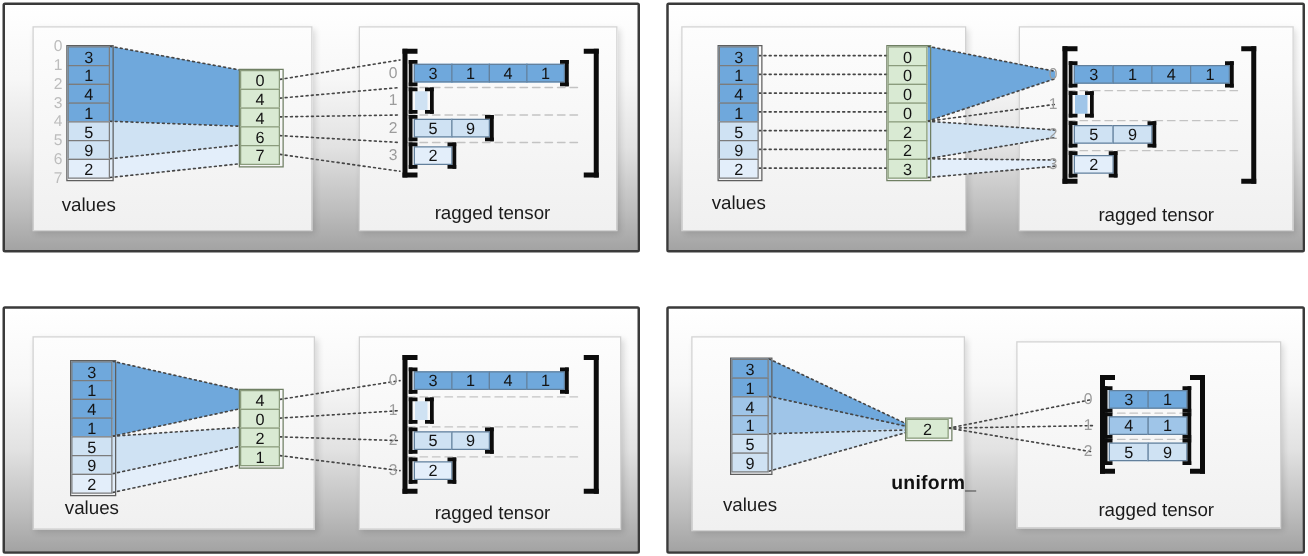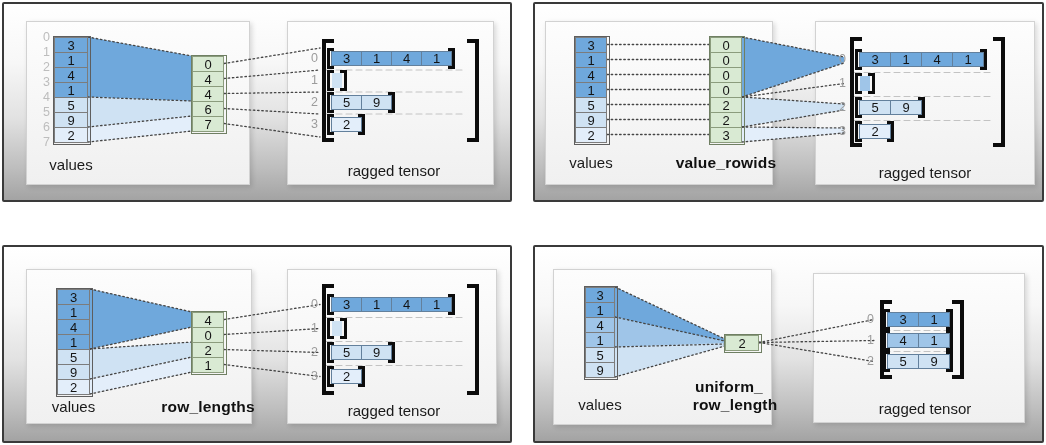--- a/index.html
+++ b/index.html
@@ -128,21 +128,20 @@
       <div class="cell" style="left: 40px; top: 123px; width: 32px; height: 16px; border: 1px solid rgb(124, 124, 124); background: rgb(227, 238, 250); line-height: 15px;">2</div>
       <div class="lab" style="left: 20px; top: 150px; width: 72px;">values</div>
       <div class="" style="left: 174px; top: 32px; width: 34px; height: 107px; border: 1px solid rgb(111, 127, 99); position: absolute;"></div>
       <div class="cell" style="left: 175px; top: 33px; width: 32px; height: 16px; border: 1px solid rgb(139, 156, 125); background: rgb(217, 234, 211); line-height: 15px;">0</div>
       <div class="cell" style="left: 175px; top: 48px; width: 32px; height: 16px; border: 1px solid rgb(139, 156, 125); background: rgb(217, 234, 211); line-height: 15px;">0</div>
       <div class="cell" style="left: 175px; top: 63px; width: 32px; height: 16px; border: 1px solid rgb(139, 156, 125); background: rgb(217, 234, 211); line-height: 15px;">0</div>
       <div class="cell" style="left: 175px; top: 78px; width: 32px; height: 16px; border: 1px solid rgb(139, 156, 125); background: rgb(217, 234, 211); line-height: 15px;">0</div>
       <div class="cell" style="left: 175px; top: 93px; width: 32px; height: 16px; border: 1px solid rgb(139, 156, 125); background: rgb(217, 234, 211); line-height: 15px;">2</div>
       <div class="cell" style="left: 175px; top: 108px; width: 32px; height: 16px; border: 1px solid rgb(139, 156, 125); background: rgb(217, 234, 211); line-height: 15px;">2</div>
       <div class="cell" style="left: 175px; top: 123px; width: 32px; height: 16px; border: 1px solid rgb(139, 156, 125); background: rgb(217, 234, 211); line-height: 15px;">3</div>
-      <div class="blab" style="left: 123px; top: 150px; width: 136px;">value_rowids</div>
       <div class="brk" style="left: 315px; top: 33px; width: 12px; height: 110px; border-style: solid; border-color: rgb(12, 12, 12); border-width: 4px 0px 4px 4px;"></div>
       <div class="brk" style="left: 458px; top: 33px; width: 12px; height: 110px; border-style: solid; border-color: rgb(12, 12, 12); border-width: 4px 4px 4px 0px;"></div>
       <div class="glab" style="left: 291px; top: 47.5px; width: 20px;">0</div>
       <div class="" style="left: 324px; top: 48px; width: 136px; height: 15px; position: absolute;"></div>
       <div class="cell" style="left: 324px; top: 48px; width: 32px; height: 15px; border: 1px solid rgb(99, 128, 156); background: rgb(111, 168, 220); line-height: 14px;">3</div>
       <div class="cell" style="left: 355px; top: 48px; width: 32px; height: 15px; border: 1px solid rgb(99, 128, 156); background: rgb(111, 168, 220); line-height: 14px;">1</div>
       <div class="cell" style="left: 386px; top: 48px; width: 32px; height: 15px; border: 1px solid rgb(99, 128, 156); background: rgb(111, 168, 220); line-height: 14px;">4</div>
       <div class="cell" style="left: 417px; top: 48px; width: 32px; height: 15px; border: 1px solid rgb(99, 128, 156); background: rgb(111, 168, 220); line-height: 14px;">1</div>
       <div class="brk" style="left: 320px; top: 45px; width: 7px; height: 21px; border-style: solid; border-color: rgb(12, 12, 12); border-width: 3px 0px 3px 3px;"></div>
       <div class="brk" style="left: 445px; top: 45px; width: 7px; height: 21px; border-style: solid; border-color: rgb(12, 12, 12); border-width: 3px 3px 3px 0px;"></div>
@@ -191,21 +190,20 @@
       <div class="cell" style="left: 53px; top: 87px; width: 33px; height: 16px; border: 1px solid rgb(124, 124, 124); background: rgb(111, 168, 220); line-height: 15px;">1</div>
       <div class="cell" style="left: 53px; top: 102px; width: 33px; height: 16px; border: 1px solid rgb(124, 124, 124); background: rgb(207, 226, 243); line-height: 15px;">5</div>
       <div class="cell" style="left: 53px; top: 117px; width: 33px; height: 16px; border: 1px solid rgb(124, 124, 124); background: rgb(207, 226, 243); line-height: 15px;">9</div>
       <div class="cell" style="left: 53px; top: 132px; width: 33px; height: 16px; border: 1px solid rgb(124, 124, 124); background: rgb(227, 238, 250); line-height: 15px;">2</div>
       <div class="lab" style="left: 33px; top: 151px; width: 73px;">values</div>
       <div class="" style="left: 187px; top: 64px; width: 34px; height: 62px; border: 1px solid rgb(111, 127, 99); position: absolute;"></div>
       <div class="cell" style="left: 188px; top: 65px; width: 32px; height: 16px; border: 1px solid rgb(139, 156, 125); background: rgb(217, 234, 211); line-height: 15px;">4</div>
       <div class="cell" style="left: 188px; top: 80px; width: 32px; height: 16px; border: 1px solid rgb(139, 156, 125); background: rgb(217, 234, 211); line-height: 15px;">0</div>
       <div class="cell" style="left: 188px; top: 95px; width: 32px; height: 16px; border: 1px solid rgb(139, 156, 125); background: rgb(217, 234, 211); line-height: 15px;">2</div>
       <div class="cell" style="left: 188px; top: 110px; width: 32px; height: 16px; border: 1px solid rgb(139, 156, 125); background: rgb(217, 234, 211); line-height: 15px;">1</div>
-      <div class="blab" style="left: 134px; top: 151px; width: 140px;">row_lengths</div>
       <div class="brk" style="left: 318px; top: 37px; width: 12px; height: 111px; border-style: solid; border-color: rgb(12, 12, 12); border-width: 4px 0px 4px 4px;"></div>
       <div class="brk" style="left: 463px; top: 37px; width: 12px; height: 111px; border-style: solid; border-color: rgb(12, 12, 12); border-width: 4px 4px 4px 0px;"></div>
       <div class="glab" style="left: 294px; top: 49.5px; width: 20px;">0</div>
       <div class="" style="left: 327px; top: 50px; width: 132px; height: 15px; position: absolute;"></div>
       <div class="cell" style="left: 327px; top: 50px; width: 31px; height: 15px; border: 1px solid rgb(99, 128, 156); background: rgb(111, 168, 220); line-height: 14px;">3</div>
       <div class="cell" style="left: 357px; top: 50px; width: 31px; height: 15px; border: 1px solid rgb(99, 128, 156); background: rgb(111, 168, 220); line-height: 14px;">1</div>
       <div class="cell" style="left: 387px; top: 50px; width: 31px; height: 15px; border: 1px solid rgb(99, 128, 156); background: rgb(111, 168, 220); line-height: 14px;">4</div>
       <div class="cell" style="left: 417px; top: 50px; width: 31px; height: 15px; border: 1px solid rgb(99, 128, 156); background: rgb(111, 168, 220); line-height: 14px;">1</div>
       <div class="brk" style="left: 323px; top: 47px; width: 7px; height: 21px; border-style: solid; border-color: rgb(12, 12, 12); border-width: 3px 0px 3px 3px;"></div>
       <div class="brk" style="left: 444px; top: 47px; width: 7px; height: 21px; border-style: solid; border-color: rgb(12, 12, 12); border-width: 3px 3px 3px 0px;"></div>
@@ -247,22 +245,21 @@
       <div class="" style="left: 49px; top: 39px; width: 32px; height: 92px; border: 1px solid rgb(94, 94, 94); position: absolute;"></div>
       <div class="cell" style="left: 50px; top: 40px; width: 30px; height: 16px; border: 1px solid rgb(124, 124, 124); background: rgb(111, 168, 220); line-height: 15px;">3</div>
       <div class="cell" style="left: 50px; top: 55px; width: 30px; height: 16px; border: 1px solid rgb(124, 124, 124); background: rgb(111, 168, 220); line-height: 15px;">1</div>
       <div class="cell" style="left: 50px; top: 70px; width: 30px; height: 16px; border: 1px solid rgb(124, 124, 124); background: rgb(159, 197, 232); line-height: 15px;">4</div>
       <div class="cell" style="left: 50px; top: 85px; width: 30px; height: 16px; border: 1px solid rgb(124, 124, 124); background: rgb(159, 197, 232); line-height: 15px;">1</div>
       <div class="cell" style="left: 50px; top: 100px; width: 30px; height: 16px; border: 1px solid rgb(124, 124, 124); background: rgb(207, 226, 243); line-height: 15px;">5</div>
       <div class="cell" style="left: 50px; top: 115px; width: 30px; height: 16px; border: 1px solid rgb(124, 124, 124); background: rgb(207, 226, 243); line-height: 15px;">9</div>
       <div class="lab" style="left: 30px; top: 149px; width: 70px;">values</div>
       <div class="" style="left: 189px; top: 87px; width: 36px; height: 17px; border: 1px solid rgb(111, 127, 99); position: absolute;"></div>
       <div class="cell" style="left: 190px; top: 88px; width: 34px; height: 16px; border: 1px solid rgb(139, 156, 125); background: rgb(217, 234, 211); line-height: 15px;">2</div>
-      <div class="blab" style="left: 114px; top: 131px; width: 160px;">uniform_</div>
-      <div class="blab" style="left: 120px; top: 149px; width: 160px;">row_length</div>
+      <div class="blab" style="left: 132px; top: 131px; width: 160px;">uniform_</div>
       <div class="brk" style="left: 345px; top: 53px; width: 12px; height: 79px; border-style: solid; border-color: rgb(12, 12, 12); border-width: 4px 0px 4px 4px;"></div>
       <div class="brk" style="left: 417px; top: 53px; width: 12px; height: 79px; border-style: solid; border-color: rgb(12, 12, 12); border-width: 4px 4px 4px 0px;"></div>
       <div class="glab" style="left: 319px; top: 64.5px; width: 20px;">0</div>
       <div class="" style="left: 352px; top: 65px; width: 74px; height: 15px; position: absolute;"></div>
       <div class="cell" style="left: 352px; top: 65px; width: 32px; height: 15px; border: 1px solid rgb(99, 128, 156); background: rgb(111, 168, 220); line-height: 14px;">3</div>
       <div class="cell" style="left: 383px; top: 65px; width: 32px; height: 15px; border: 1px solid rgb(99, 128, 156); background: rgb(111, 168, 220); line-height: 14px;">1</div>
       <div class="brk" style="left: 348px; top: 62px; width: 7px; height: 21px; border-style: solid; border-color: rgb(12, 12, 12); border-width: 3px 0px 3px 3px;"></div>
       <div class="brk" style="left: 411px; top: 62px; width: 7px; height: 21px; border-style: solid; border-color: rgb(12, 12, 12); border-width: 3px 3px 3px 0px;"></div>
       <div class="glab" style="left: 319px; top: 85.5px; width: 20px;">1</div>
       <div class="" style="left: 352px; top: 86px; width: 74px; height: 15px; position: absolute;"></div>

